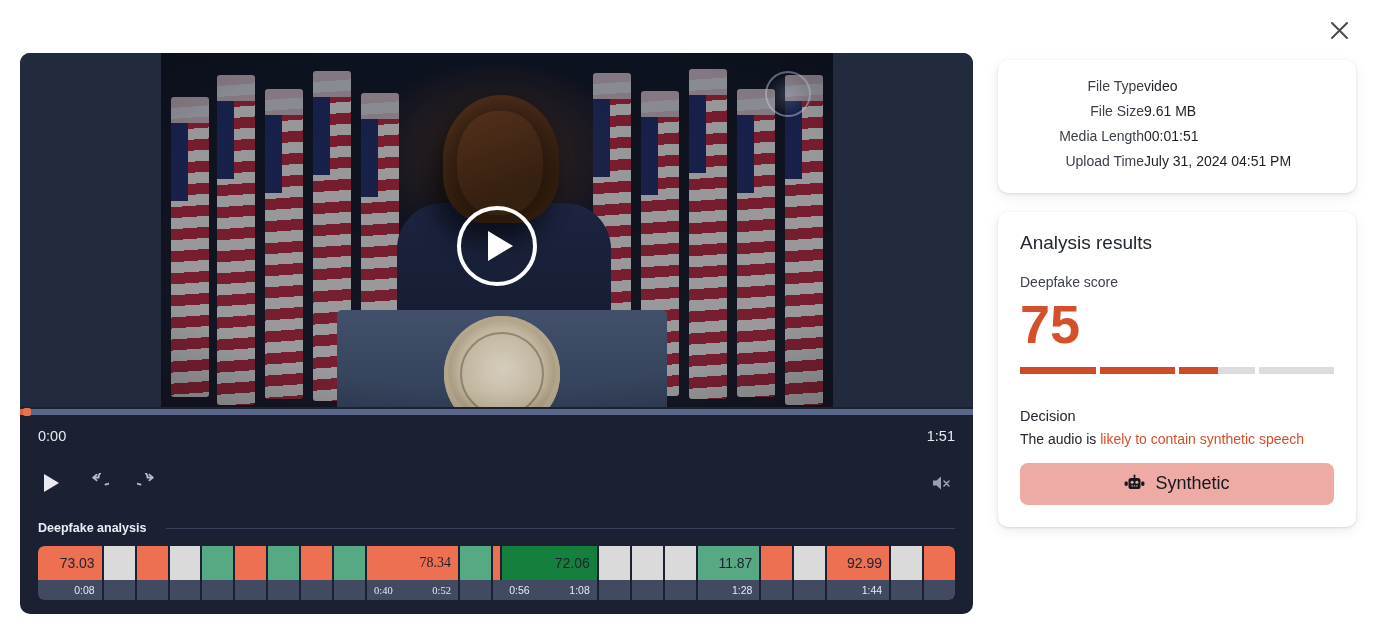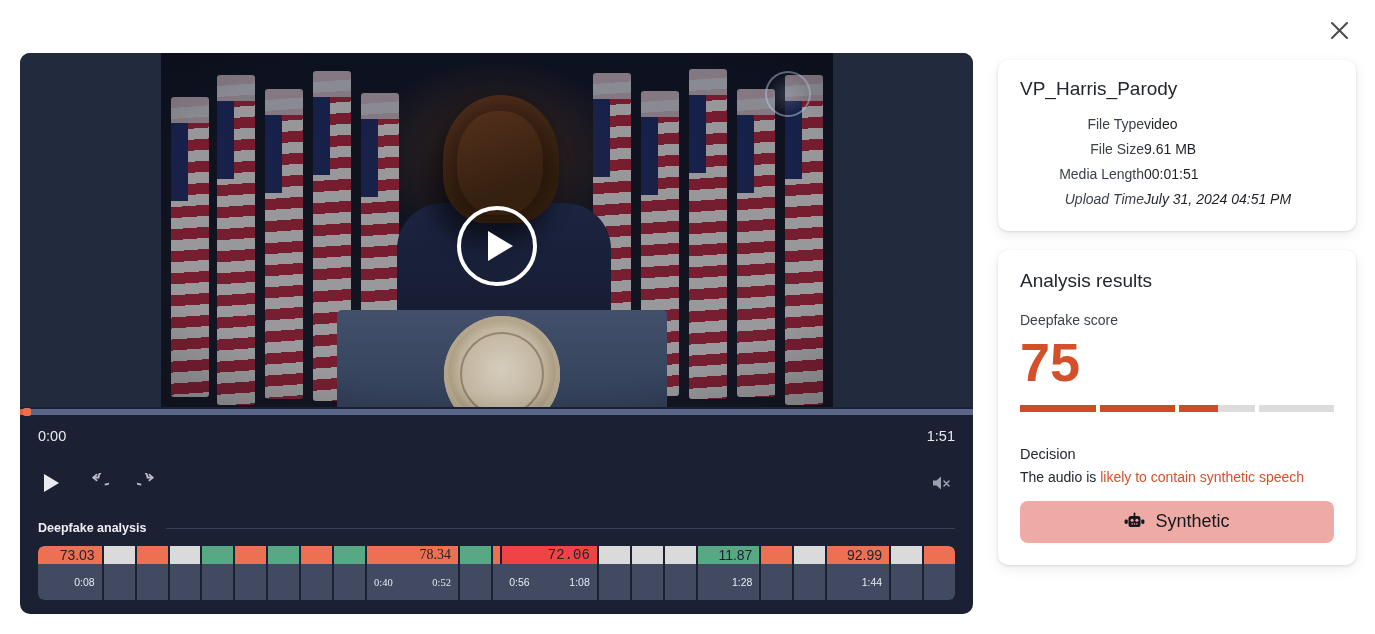--- a/index.html
+++ b/index.html
@@ -276,21 +276,21 @@
     color: #1d2230;
     overflow: hidden;
     white-space: nowrap;
   }
   .seg .time-cell {
     height: 20px;
     background: #414a61;
     display: flex;
     align-items: center;
     justify-content: space-between;
-    padding: 8px 7px;
+    padding: 0 7px;
     font-size: 10.5px;
     color: #e7eaf1;
     white-space: nowrap;
   }
   .seg:first-child { border-radius: 6px 0 0 6px; }
   .seg:last-child  { border-radius: 0 6px 6px 0; }
   .seg:first-child .score-cell { border-radius: 6px 0 0 0; }
   .seg:first-child .time-cell  { border-radius: 0 0 0 6px; }
   .seg:last-child  .score-cell { border-radius: 0 6px 0 0; }
   .seg:last-child  .time-cell  { border-radius: 0 0 6px 0; }
@@ -312,21 +312,21 @@
     font-size: 19px;
     color: #22262e;
     margin-bottom: 16px;
     white-space: nowrap;
   }
   .meta-row {
     display: flex;
     margin-bottom: 9px;
     font-size: 14px;
   }
-  .meta-row:last-child { margin-bottom: 0; font-style: italic; }
+  .meta-row:last-child { margin-bottom: 0; }
   .meta-key {
     width: 124px;
     color: #3a3f49;
     flex: none;
     text-align: right;
   }
   .meta-val { color: #1d2026; }
 
   .results-card {
     margin-top: 19px;
@@ -560,21 +560,21 @@
           </div>
         </div>
         <div class="seg" style="flex: 8 0 0px;">
           <div class="score-cell" style="background: rgb(236, 112, 81);"></div>
           <div class="time-cell">
             <span></span>
             <span></span>
           </div>
         </div>
         <div class="seg" style="flex: 104 0 0px;">
-          <div class="score-cell" style="background: #ef4444; font-family: Liberation Mono, monospace;">72.06</div>
+          <div class="score-cell" style="background: #15803d;">72.06</div>
           <div class="time-cell">
             <span>0:56</span>
             <span>1:08</span>
           </div>
         </div>
         <div class="seg" style="flex: 34 0 0px;">
           <div class="score-cell" style="background: rgb(218, 218, 218);"></div>
           <div class="time-cell">
             <span></span>
             <span></span>
@@ -636,21 +636,20 @@
             <span></span>
           </div>
         </div>
       </div>
   </div>
 </div>
 
 <div class="side">
 
   <div class="card file-card">
-    <div class="file-title">VP_Harris_Parody</div>
     <div id="meta-rows">
         <div class="meta-row">
           <div class="meta-key">File Type</div>
           <div class="meta-val">video</div>
         </div>
         <div class="meta-row">
           <div class="meta-key">File Size</div>
           <div class="meta-val">9.61 MB</div>
         </div>
         <div class="meta-row">

